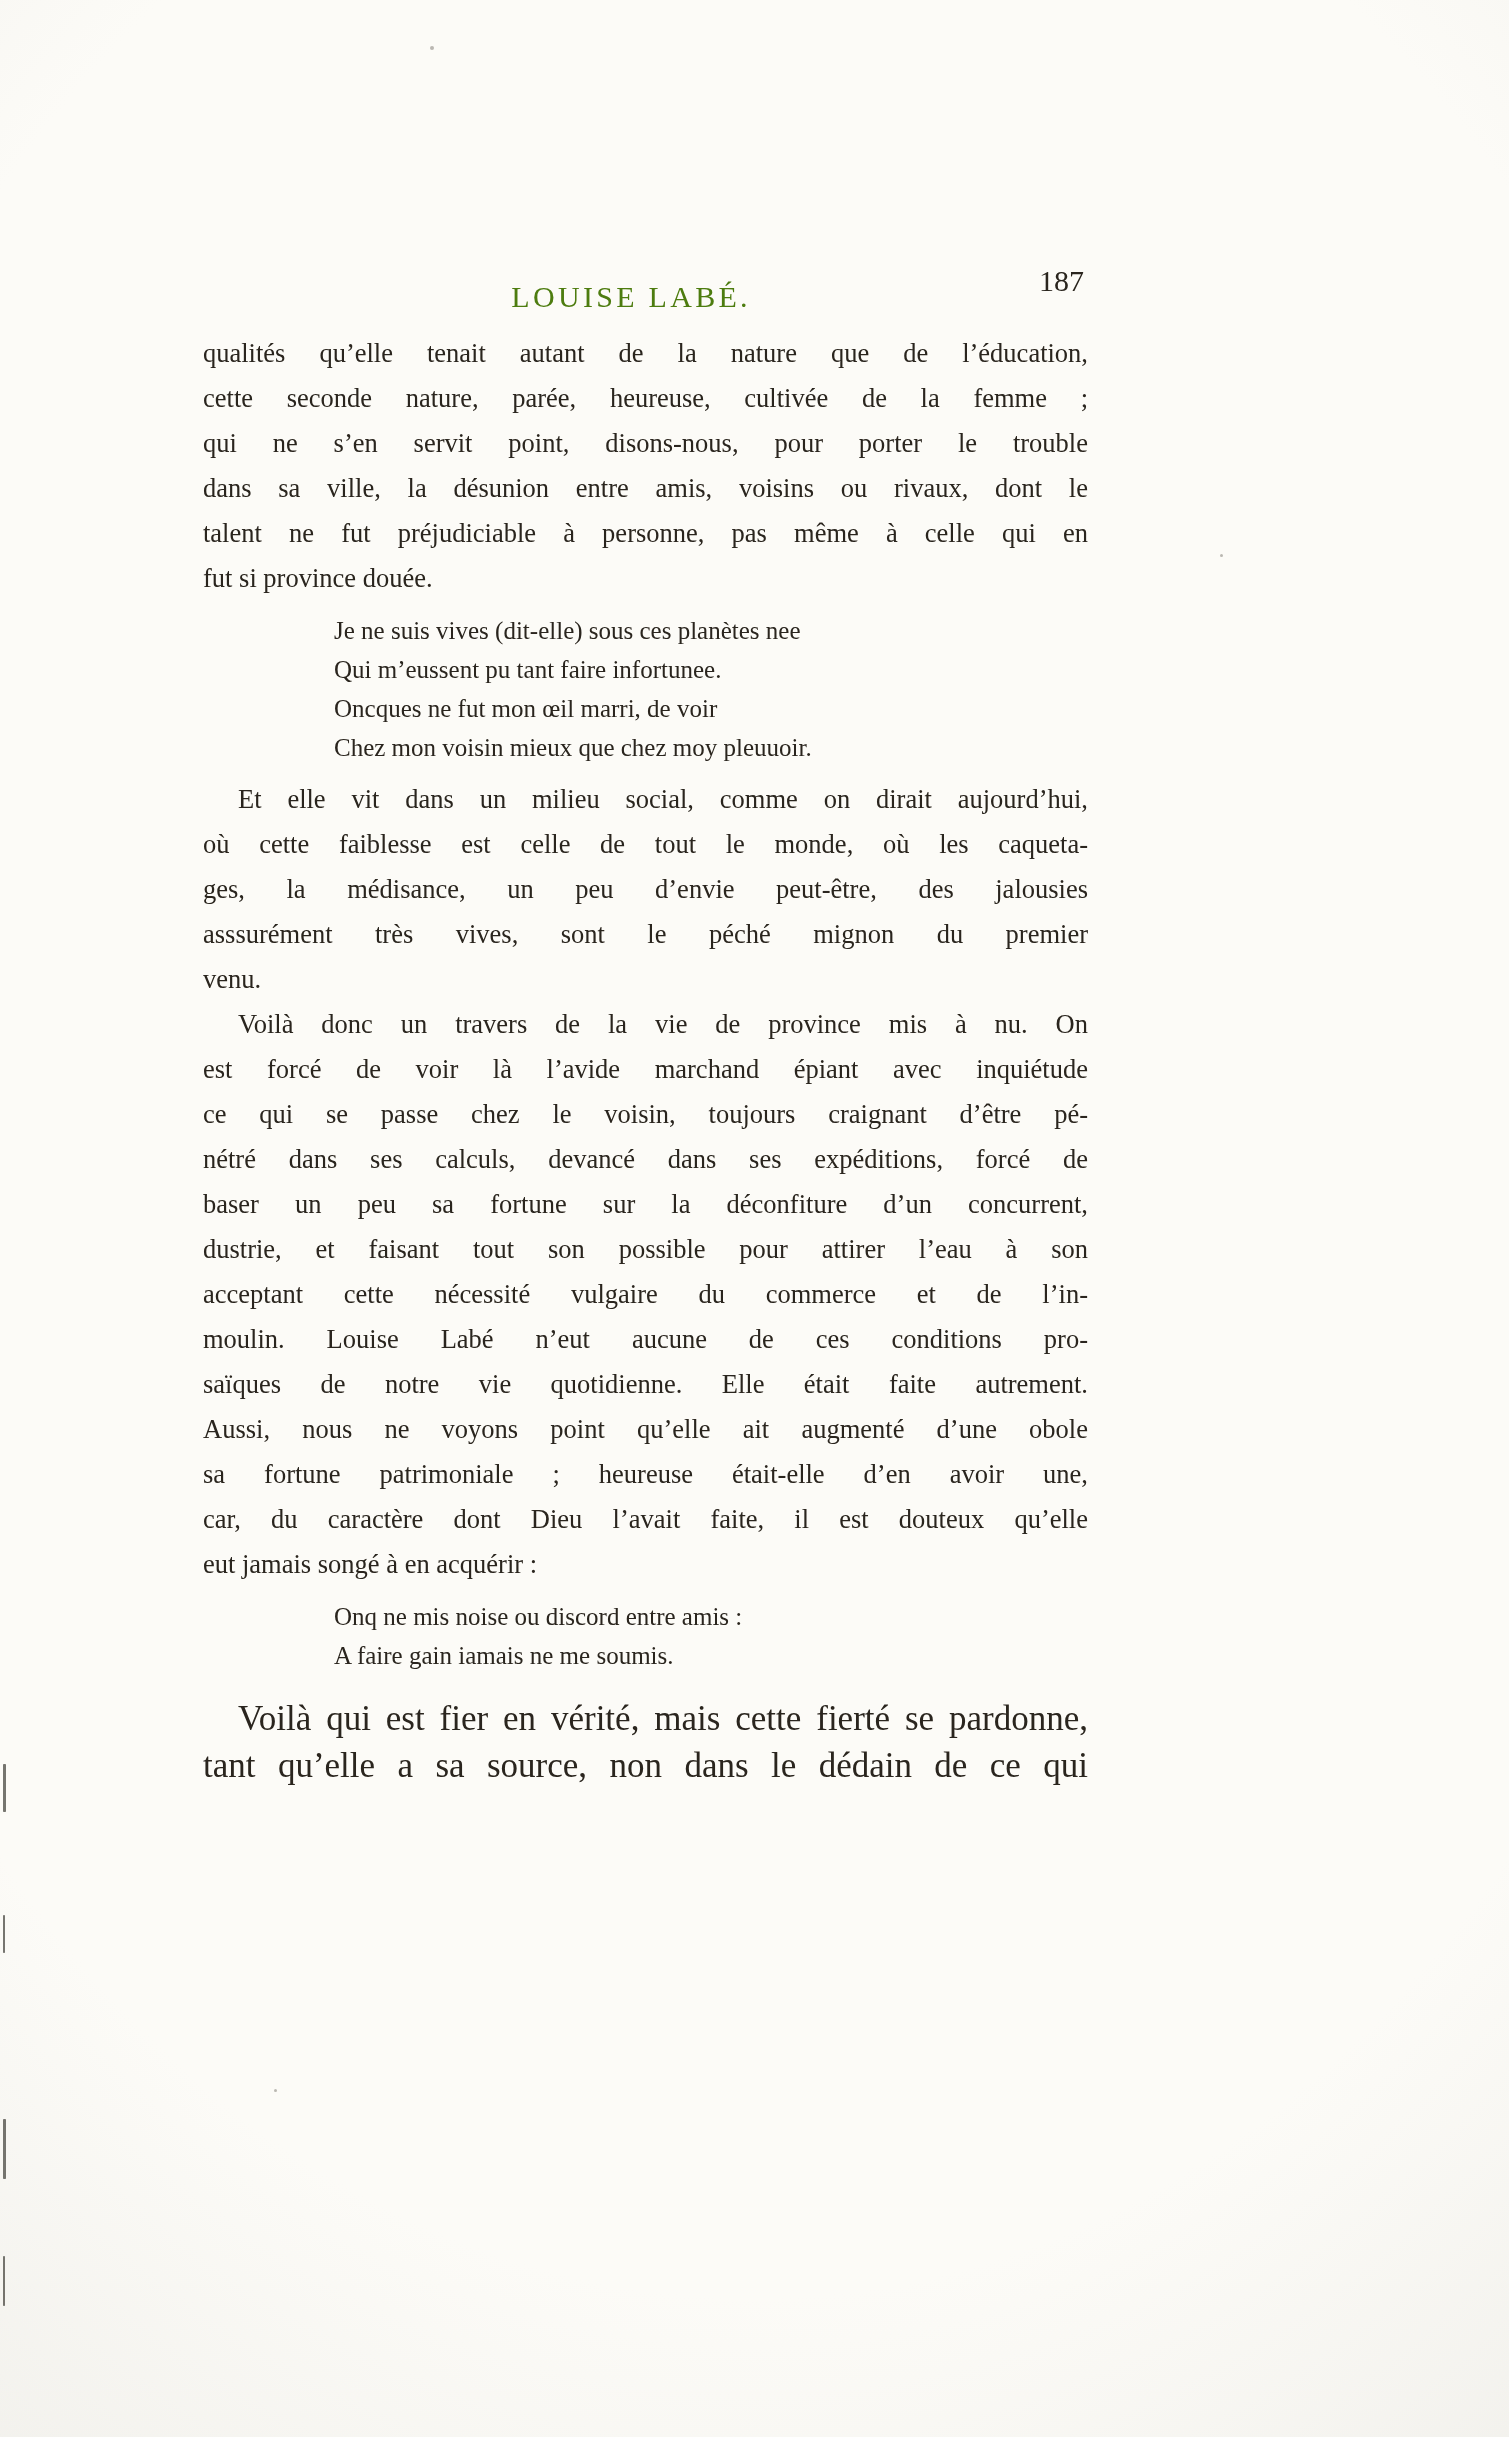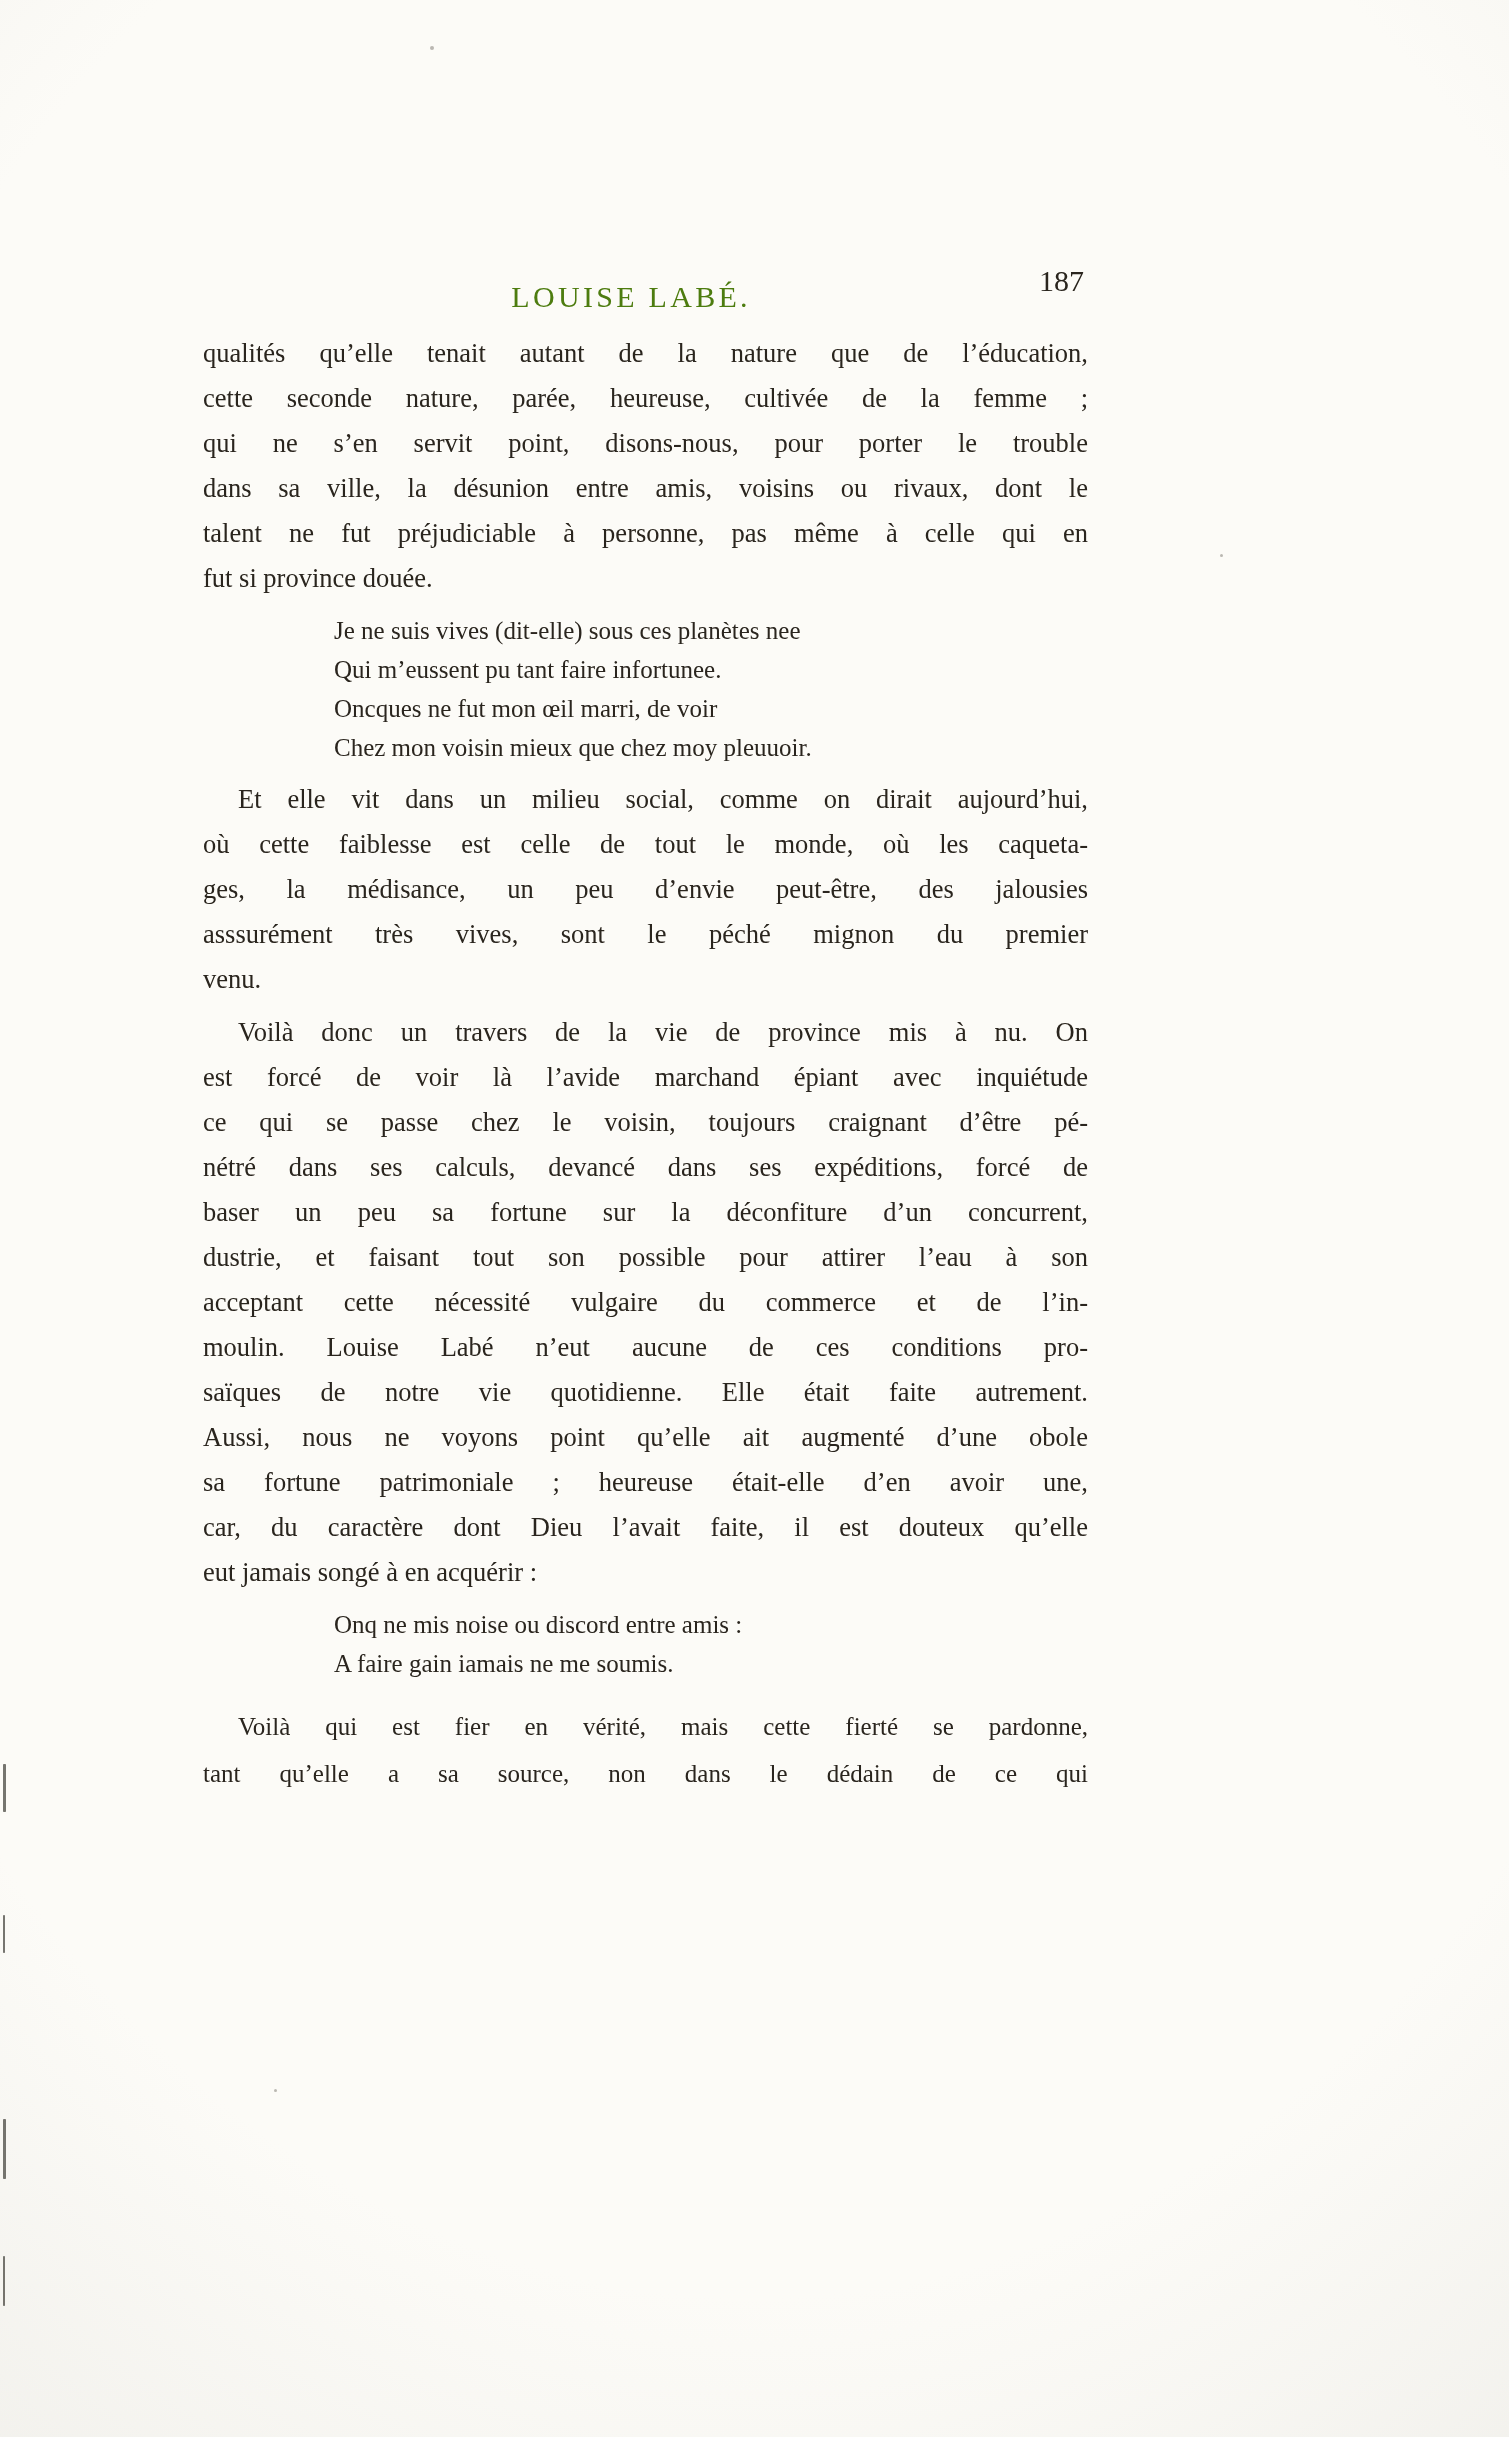--- a/index.html
+++ b/index.html
@@ -52,35 +52,34 @@
     line-height: 45px;
     white-space: normal;
     color: #2a251e;
   }
   .j {
     text-align: justify;
     text-align-last: justify;
   }
   .ind {
     text-indent: 35px;
-    margin-top: 8px;
   }
   .verse {
     padding-left: 131px;
     margin: 10px 0;
   }
   .verse .line {
     font-size: 25px;
     line-height: 39px;
   }
   .closing {
     margin-top: 20px;
   }
   .closing .line {
-    font-size: 25px;
+    font-size: 35px;
     line-height: 47px;
     word-spacing: 2.5px;
   }
   .artifact {
     position: absolute;
     background: #4a4842;
     opacity: 0.75;
     border-radius: 0.8px;
   }
   .speck {

